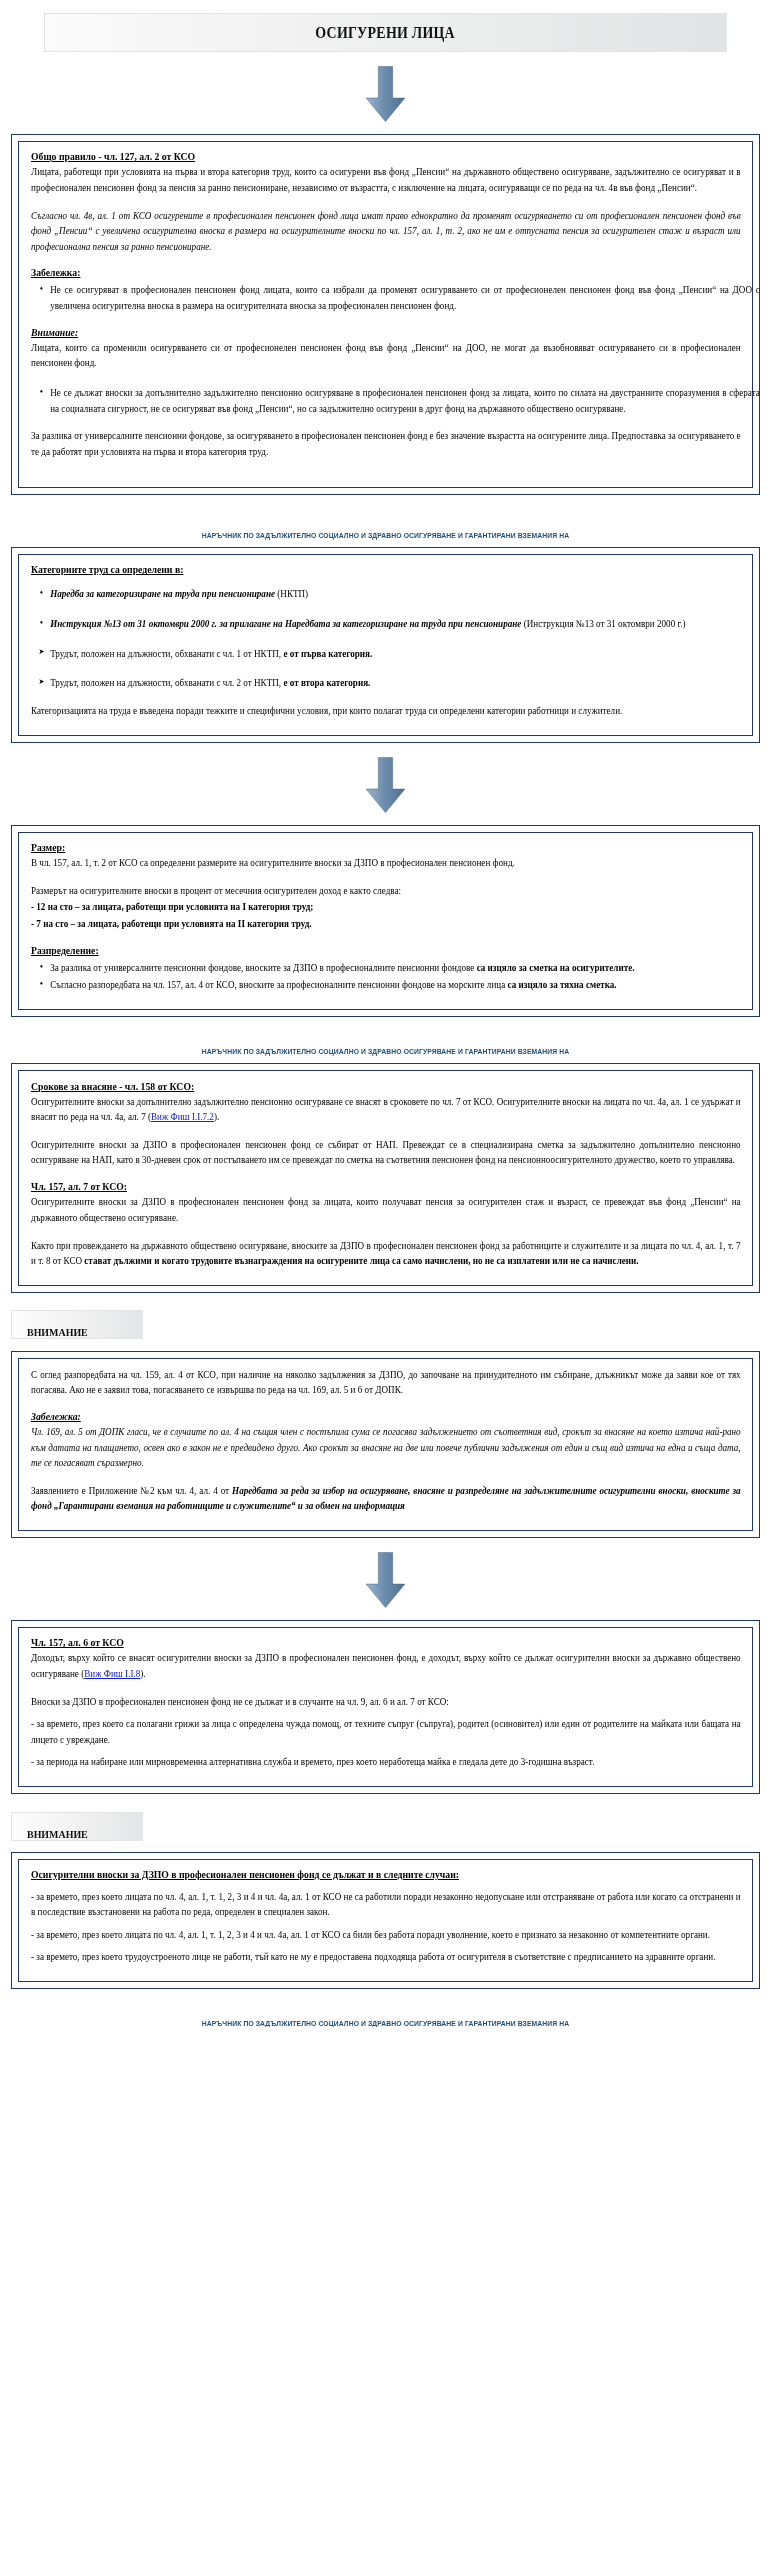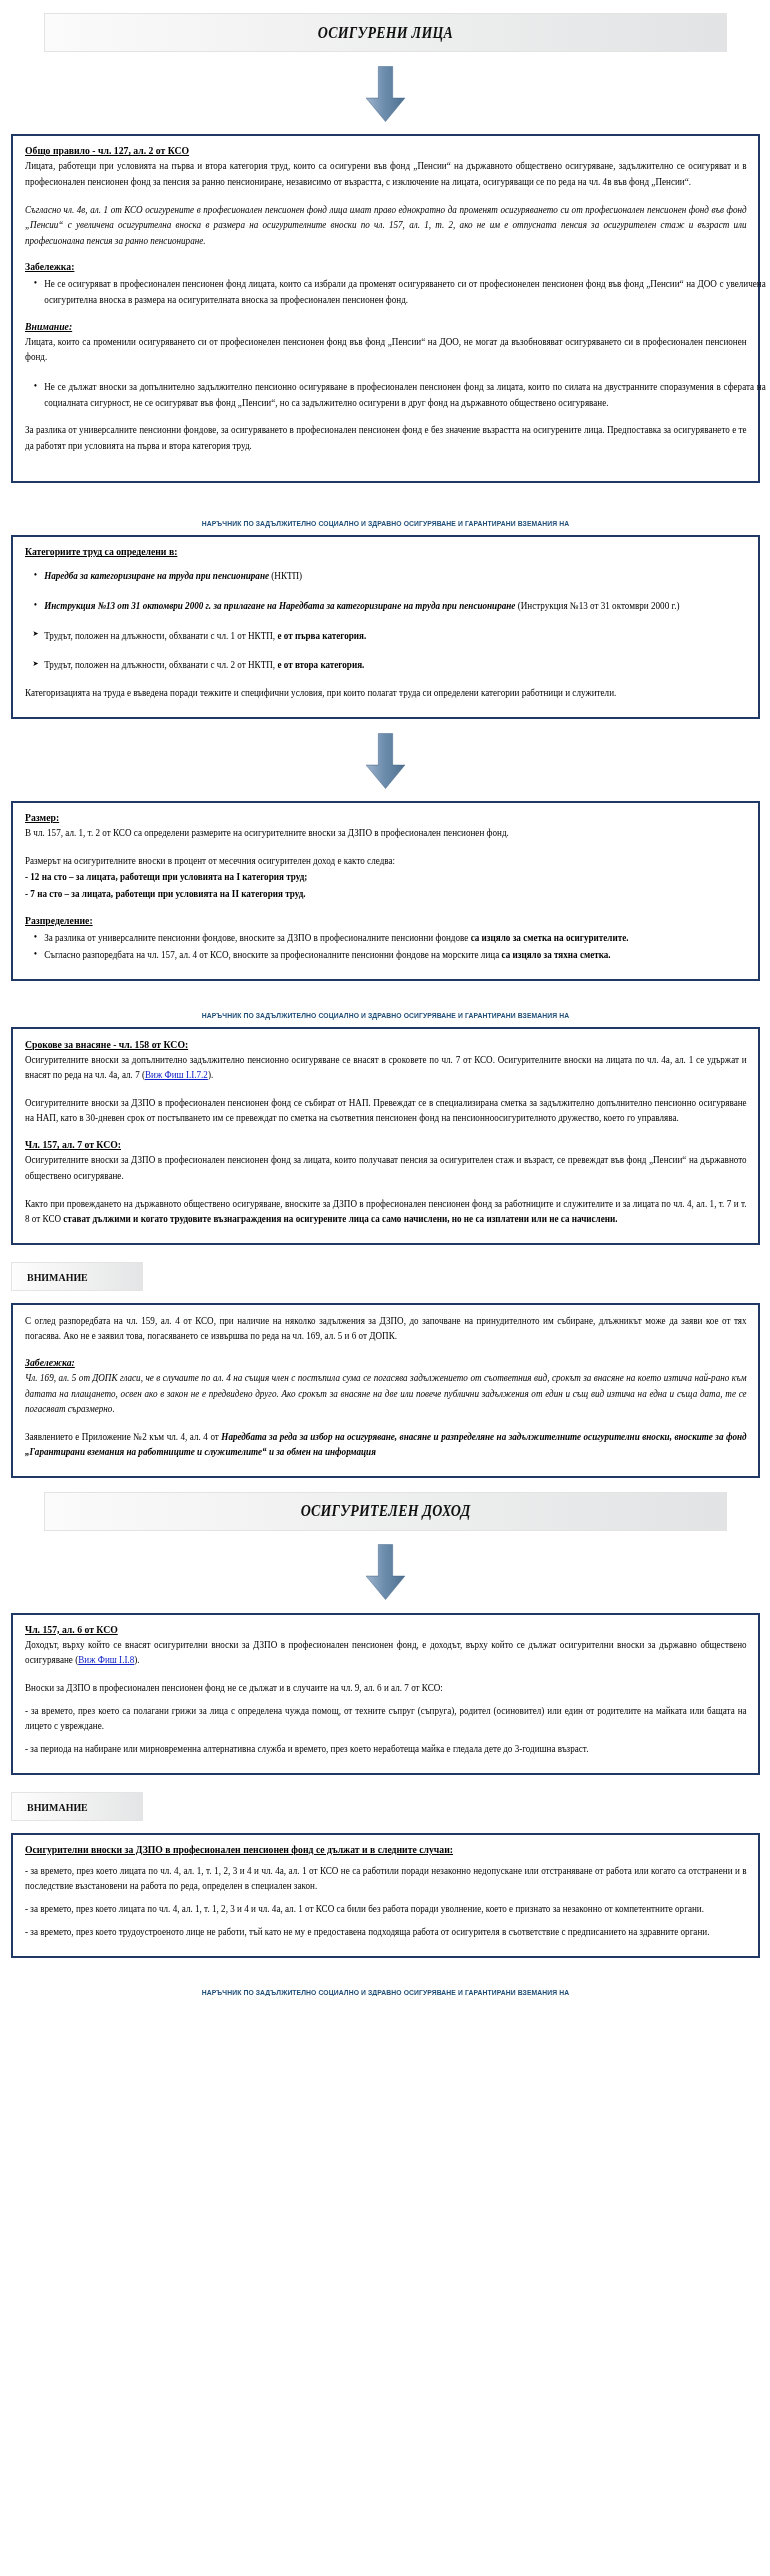--- a/index.html
+++ b/index.html
@@ -13,57 +13,56 @@
 
   
   .banner{
     margin:13.4px 44px 0 44px;
     height:37px;
     background:linear-gradient(to right,#fbfbfb 0%,#f2f2f2 35%,#eceded 60%,#e2e3e4 100%);
     border:0.5px solid #e3e3e3;
     display:flex;
     align-items:center;
     justify-content:center;
-    font-style:italic;
   }
   .banner-title{
     font-family:"Liberation Serif", serif;
     font-weight:700;
     font-size:17px;
     letter-spacing:0.3px;
     color:#111111;
     transform:scaleX(.82);
     transform-origin:center;
     white-space:nowrap;
   }
 
   
   .chip-banner{
     margin:17.5px 0 0 11.3px;
     width:130px;
     height:27px;
     background:linear-gradient(to right,#fdfdfd 0%,#f3f3f3 45%,#e4e5e6 100%);
     border:0.5px solid #e4e4e4;
-    display:flex;align-items:center;
+    display:flex;align-items:flex-end;
   }
   .chip-title{
     font-weight:700;font-size:11.3px;color:#111;
     transform:scaleX(.88);transform-origin:left center;
     margin-left:14.4px;white-space:nowrap;
   }
 
   
   .arrow-wrap{display:flex;justify-content:center;margin-top:13.4px;}
   .arrow{display:block;}
 
   
   .box{
     margin:11.3px 11.3px 0 11.3px;
     border:1.5px solid #1F3864;
-    padding:0;
+    padding:6px;
     background:#ffffff;
     box-sizing:border-box;
   }
   .box-inner{
     border:0.5px solid #1F3864;
     padding:8.2px 11.3px 9.3px 11.3px;
     background:#ffffff;
   }
   .box.nogap{margin-top:1px;}
 
@@ -261,23 +260,20 @@
       <div class="head it">Забележка:</div>
       <div class="p it">Чл. 169, ал. 5 от ДОПК гласи, че в случаите по ал. 4 на същия член с постъпила сума се погасява задължението от съответния вид, срокът за внасяне на което изтича най-рано към датата на плащането, освен ако в закон не е предвидено друго. Ако срокът за внасяне на две или повече публични задължения от един и същ вид изтича на една и съща дата, те се погасяват съразмерно.</div>
       <div class="spacer"></div>
       <div class="p">
         <span>Заявлението е Приложение №2 към чл. 4, ал. 4 от </span><span class="b it">Наредбата за реда за избор на осигуряване, внасяне и разпределяне на задължителните осигурителни вноски, вноските за фонд „Гарантирани вземания на работниците и служителите“ и за обмен на информация</span>
       </div>
       <div class="spacer sm"></div>
     </div>
   </div>
 
-  <div class="banner">
-    <div class="banner-title">ОСИГУРИТЕЛЕН ДОХОД</div>
-  </div>
 
   <div class="arrow-wrap">
     <svg class="arrow" width="49" height="57" viewBox="0 0 96 110">
       <polygon points="34,0 62,0 62,62 86,62 48,108 10,62 34,62" fill="url(#ag1)" stroke="#44658a" stroke-width="1"></polygon>
     </svg>
   </div>
 
   <div class="box">
     <div class="box-inner">
       <div class="head">Чл. 157, ал. 6 от КСО</div>

